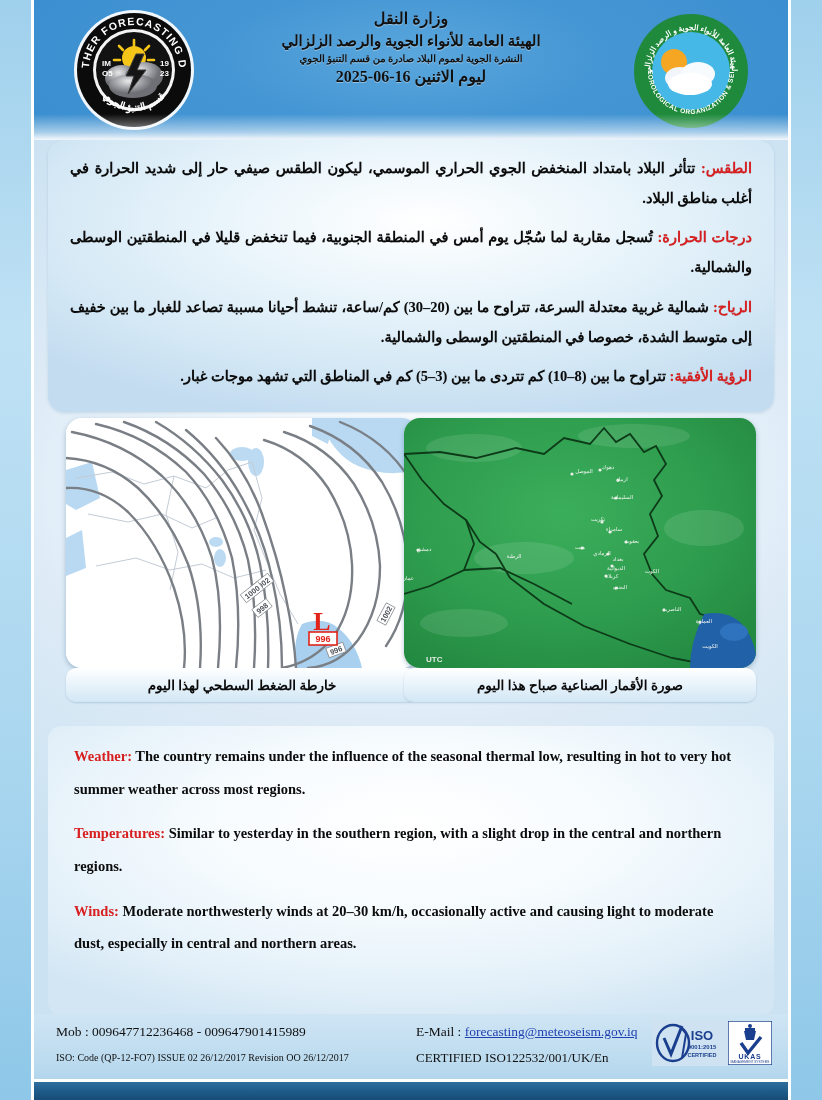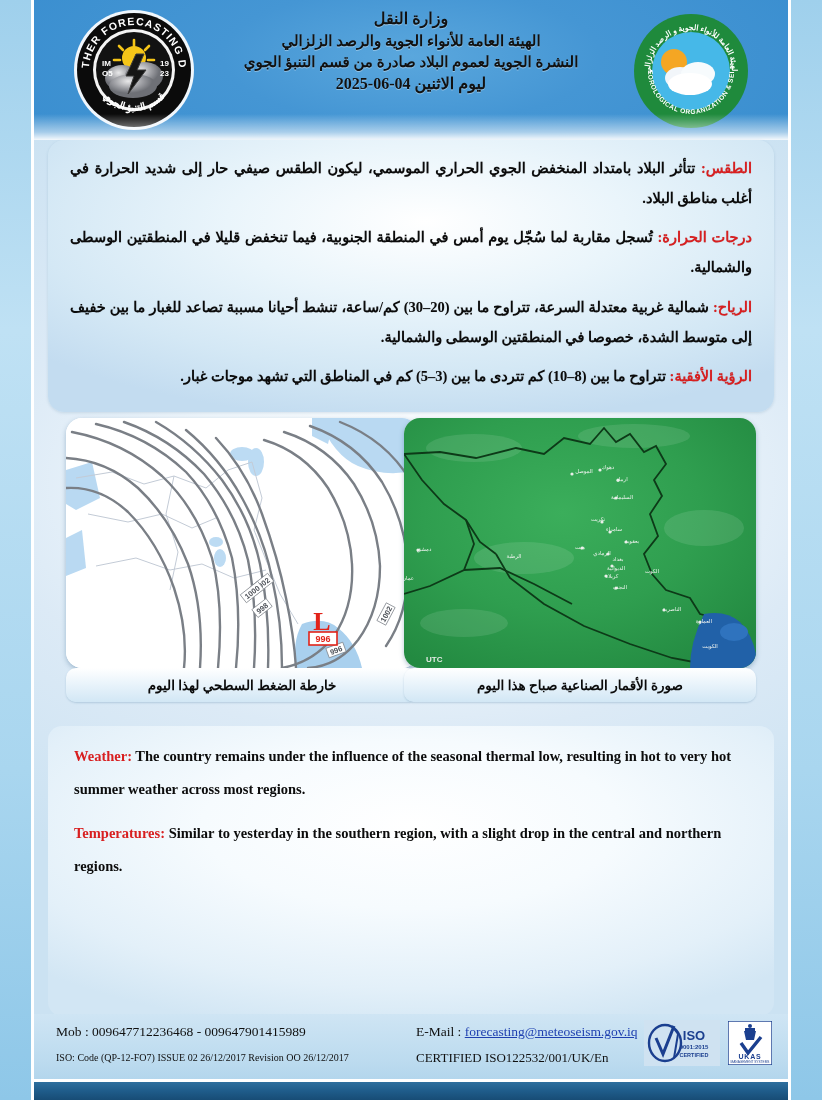--- a/index.html
+++ b/index.html
@@ -41,21 +41,21 @@
     position:absolute;left:170px;right:170px;top:8px;
     text-align:center;color:#111;direction:rtl;
   }
   .header-titles div{
     font-family:"Liberation Serif",serif;
     font-weight:bold;line-height:1.42;
     text-shadow:0 1px 0 rgba(255,255,255,.35);
   }
   .ht1{font-size:16px;}
   .ht2{font-size:15px;}
-  .ht3{font-size:15px;}
+  .ht3{font-size:10px;}
   .ht4{font-size:16px;}
 
   
   .logo-left{position:absolute;left:38px;top:8px;width:124px;height:124px;}
   
   .logo-right{position:absolute;right:38px;top:12px;width:118px;height:118px;}
 
   
   .panel-ar{
     position:absolute;left:48px;right:48px;top:140px;height:272px;
@@ -136,21 +136,21 @@
   .f-email a{color:#1e3fb0;text-decoration:underline;}
   .f-iso{
     position:absolute;left:0;top:2px;
     font-size:10px;color:#101010;font-family:"Liberation Serif",serif;
   }
   .f-cert{
     position:absolute;left:360px;top:0;
     font-size:13px;color:#101010;font-family:"Liberation Serif",serif;
     white-space:nowrap;
   }
-  .badges{position:absolute;right:16px;top:6px;display:flex;gap:8px;align-items:center;}
+  .badges{position:absolute;right:16px;top:6px;display:flex;gap:0;align-items:center;}
   .footer-bar{
     position:absolute;left:0;right:0;bottom:0;height:18px;
     background:linear-gradient(180deg,#2e6f9e 0%,#1f5c8a 50%,#174c75 100%);
   }
   .footer-bar-top{
     position:absolute;left:0;right:0;bottom:18px;height:3px;background:#ffffff;
   }
 </style>
 </head>
 <body>
@@ -205,21 +205,21 @@
         <text x="30" y="68" font-family="Liberation Sans, sans-serif" font-size="8" font-weight="bold" fill="#ffffff">O5</text>
         <text x="88" y="58" font-family="Liberation Sans, sans-serif" font-size="8" font-weight="bold" fill="#ffffff">19</text>
         <text x="88" y="68" font-family="Liberation Sans, sans-serif" font-size="8" font-weight="bold" fill="#ffffff">23</text>
       </svg>
     </div>
 
     <div class="header-titles">
       <div class="ht1">وزارة النقل</div>
       <div class="ht2">الهيئة العامة للأنواء الجوية والرصد الزلزالي</div>
       <div class="ht3">النشرة الجوية لعموم البلاد صادرة من قسم التنبؤ الجوي</div>
-      <div class="ht4">ليوم الاثنين 04-06-2025</div>
+      <div class="ht4">ليوم الاثنين 16-06-2025</div>
     </div>
 
     <div class="logo-right">
       <svg viewBox="0 0 118 118" width="118" height="118">
         <defs>
           <path id="arcEnB" d="M 16,59 A 43,43 0 0 0 102,59"></path>
           <path id="arcArT" d="M 18,59 A 41,41 0 0 1 100,59"></path>
         </defs>
         <circle cx="59" cy="59" r="57" fill="#1f8a3c"></circle>
         <circle cx="59" cy="59" r="39" fill="#46b8e8"></circle>
@@ -411,20 +411,23 @@
     </div>
   </div>
 
   <div class="panel-en">
     <p class="en-para">
       <span class="lbl-red">Weather:</span><span> The country remains under the influence of the seasonal thermal low, resulting in hot to very hot summer weather across most regions.</span>
     </p>
     <p class="en-para">
       <span class="lbl-red">Temperatures:</span><span> Similar to yesterday in the southern region, with a slight drop in the central and northern regions.</span>
     </p>
+    <p class="en-para">
+      <span class="lbl-red">Winds:</span><span> Moderate northwesterly winds at 20–30 km/h, occasionally active and causing light to moderate dust, especially in central and northern areas.</span>
+    </p>
   </div>
 
   <div class="footer">
     <div class="footer-inner">
       <div class="f-row f-row1">
         <span class="f-mob">Mob : 009647712236468 - 009647901415989</span>
         <span class="f-email"><span>E-Mail : </span><a href="#">forecasting@meteoseism.gov.iq</a></span>
       </div>
       <div class="f-row f-row2">
         <span class="f-iso">ISO: Code (QP-12-FO7)   ISSUE 02   26/12/2017 Revision  OO   26/12/2017</span>

